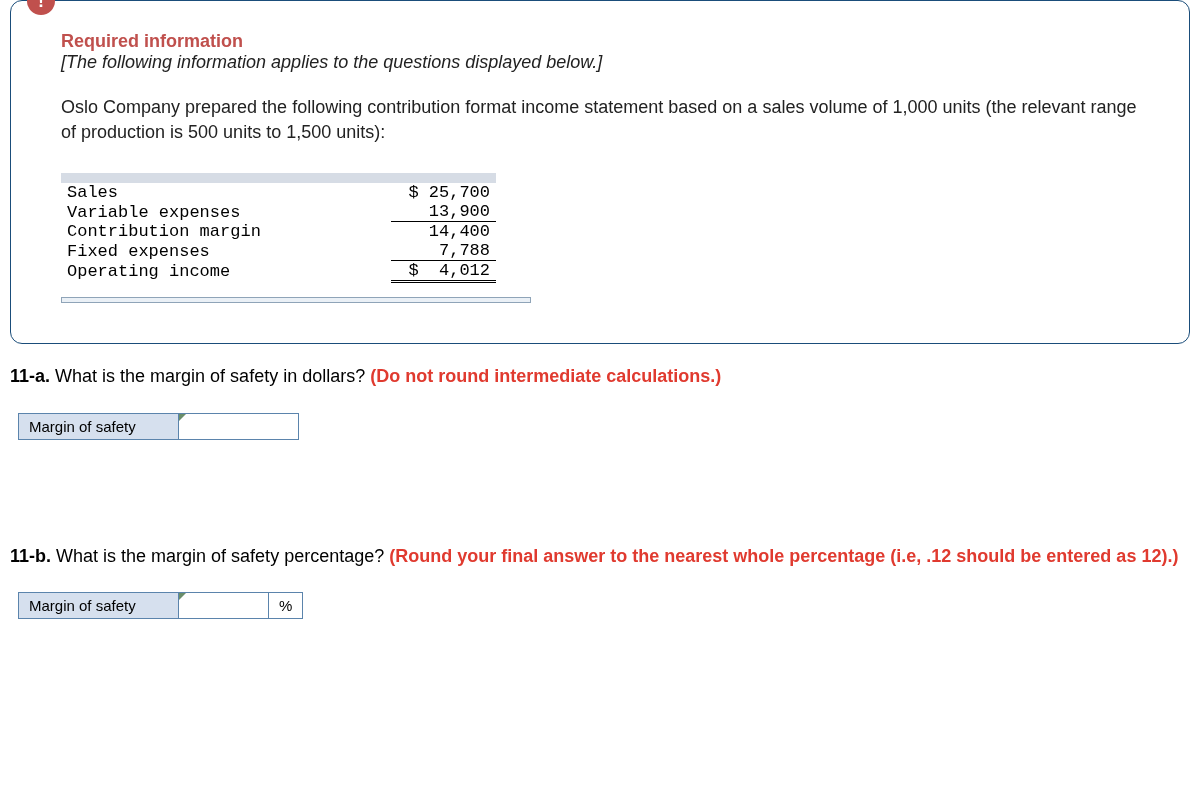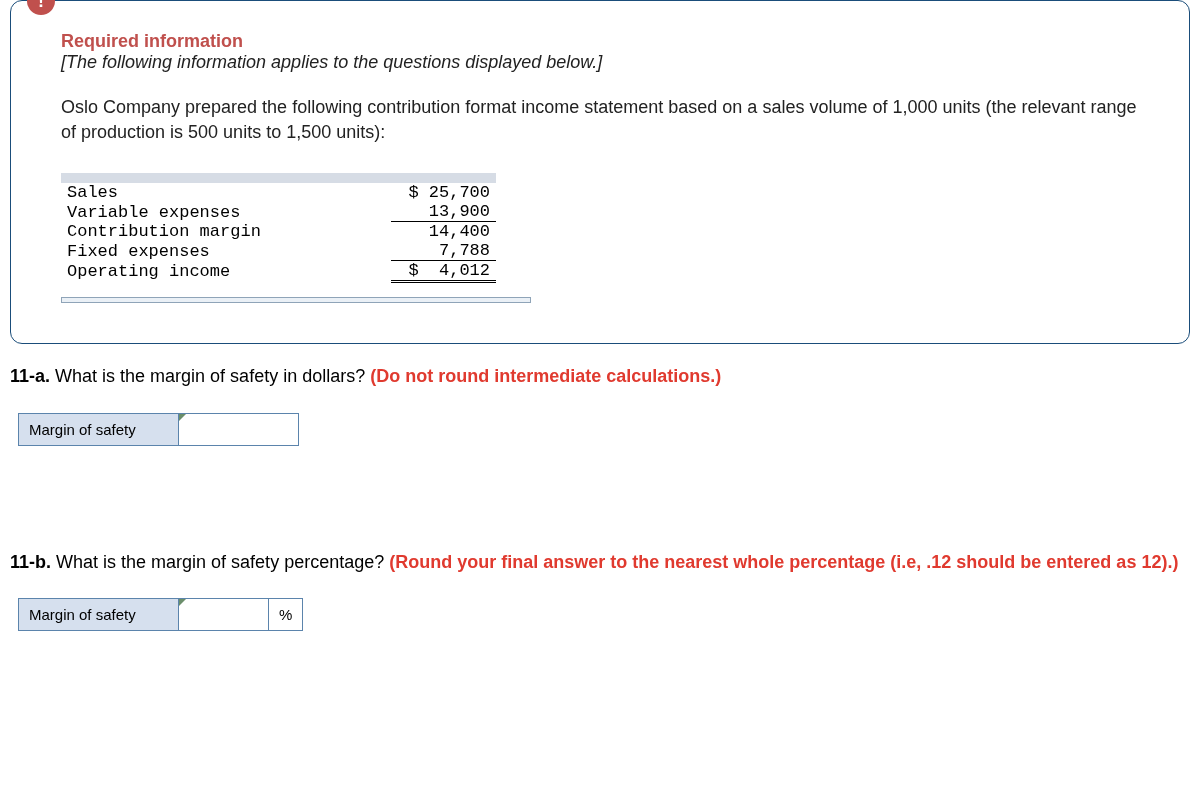--- a/index.html
+++ b/index.html
@@ -78,21 +78,21 @@
 .q-prefix { font-weight: bold; }
 .q-red { color: #e03a2f; font-weight: bold; }
 .answer-table {
   border-collapse: collapse;
   margin-left: 8px;
 }
 .answer-table td {
   border: 1px solid #5b84ac;
   padding: 4px 10px;
   font-size: 15px;
-  height: 32px;
+  height: 26px;
 }
 .label-cell {
   background: #d6e0ee;
   width: 160px;
 }
 .input-cell {
   background: #fff;
   width: 120px;
   position: relative;
 }

